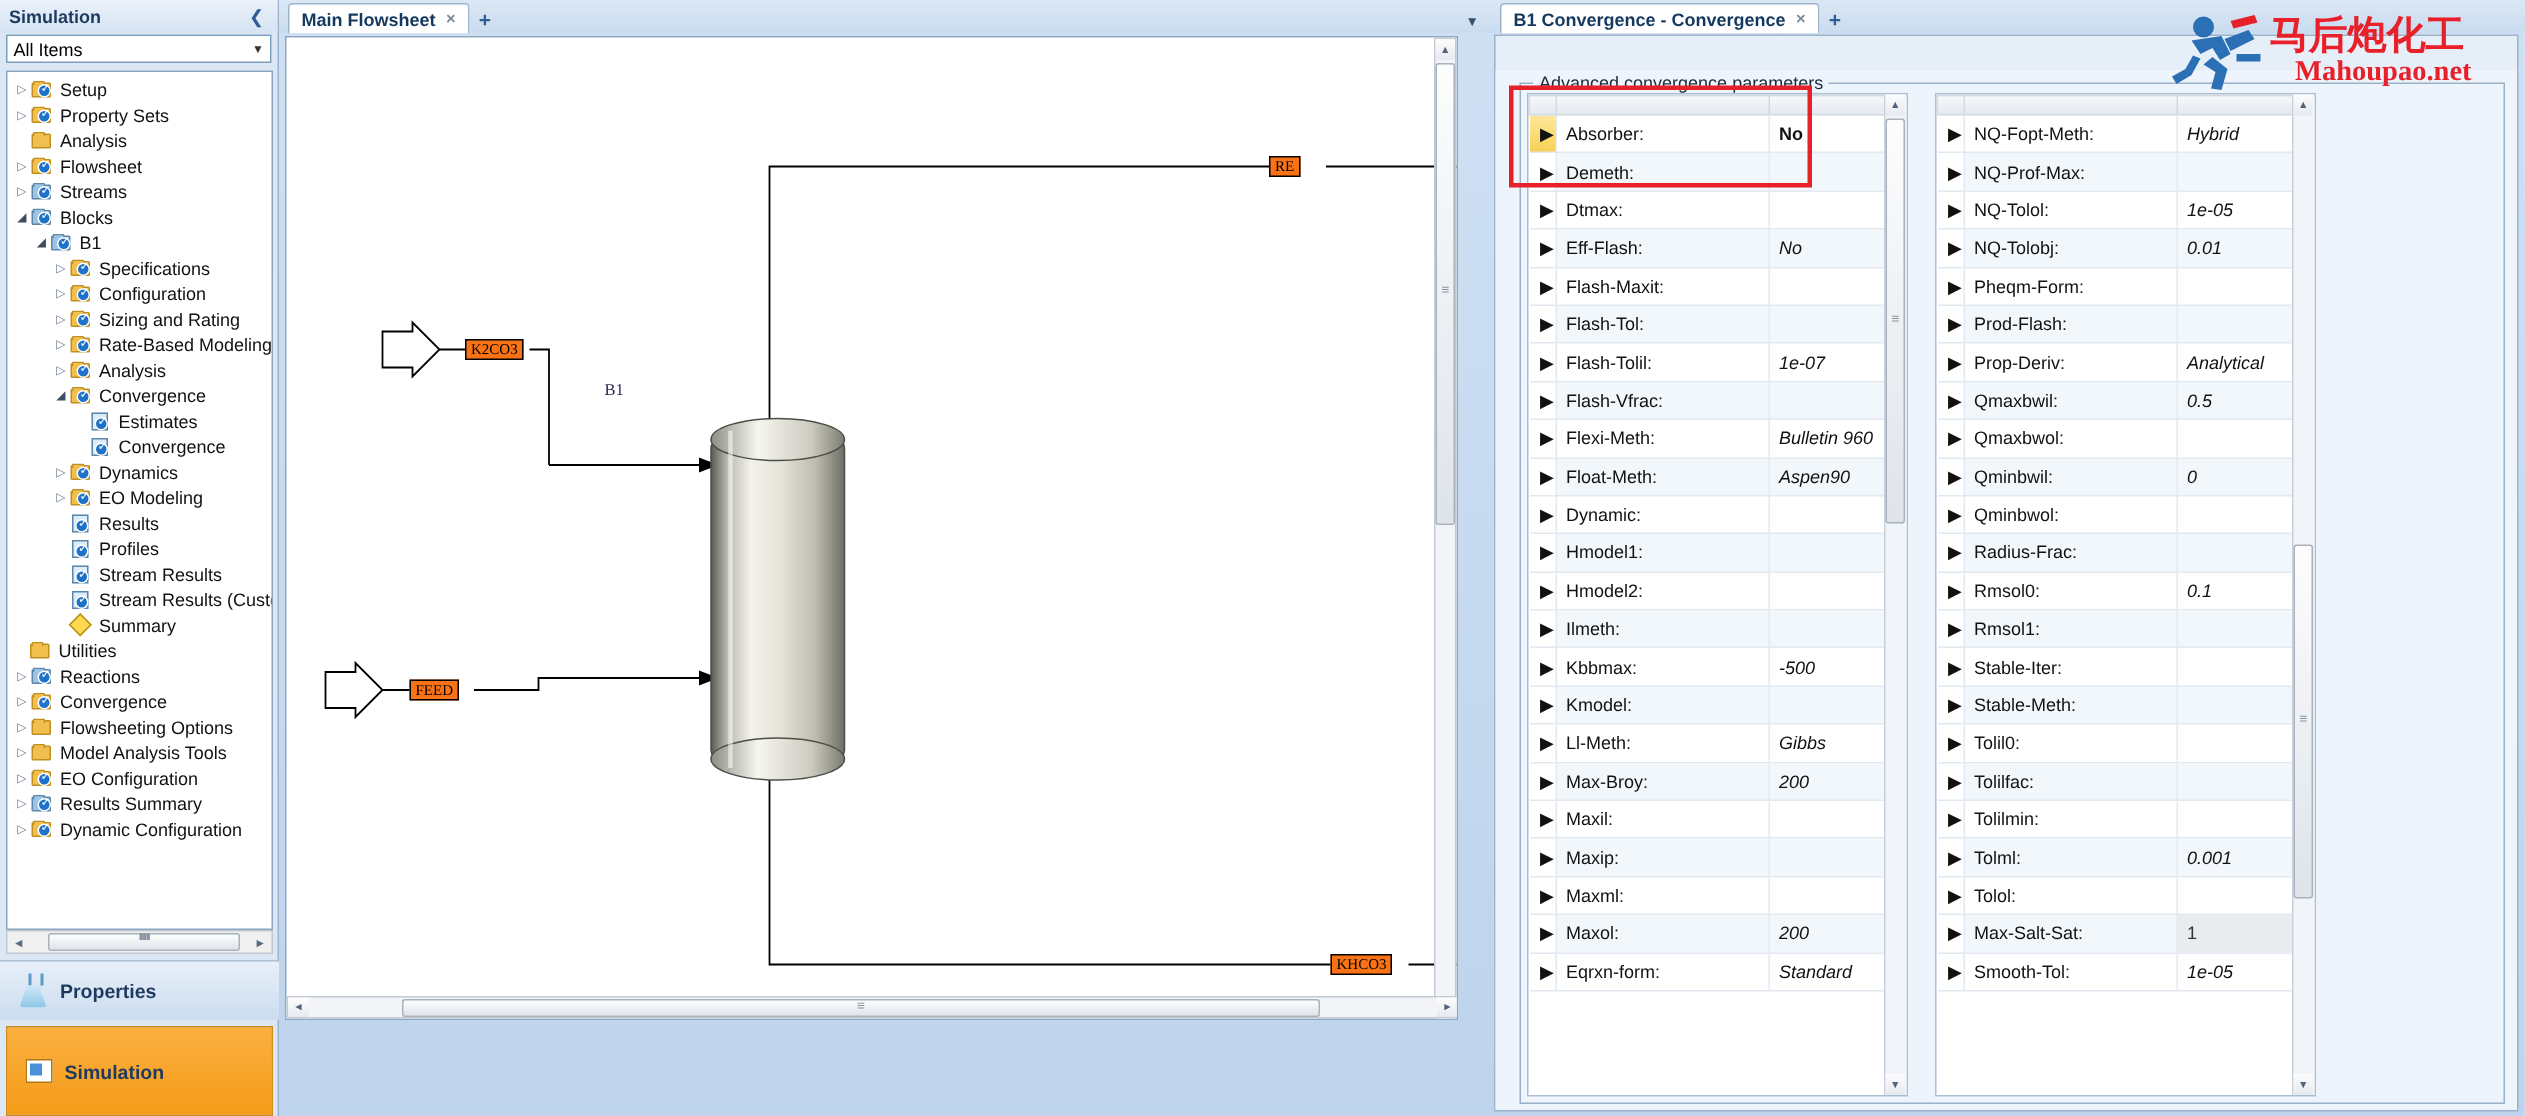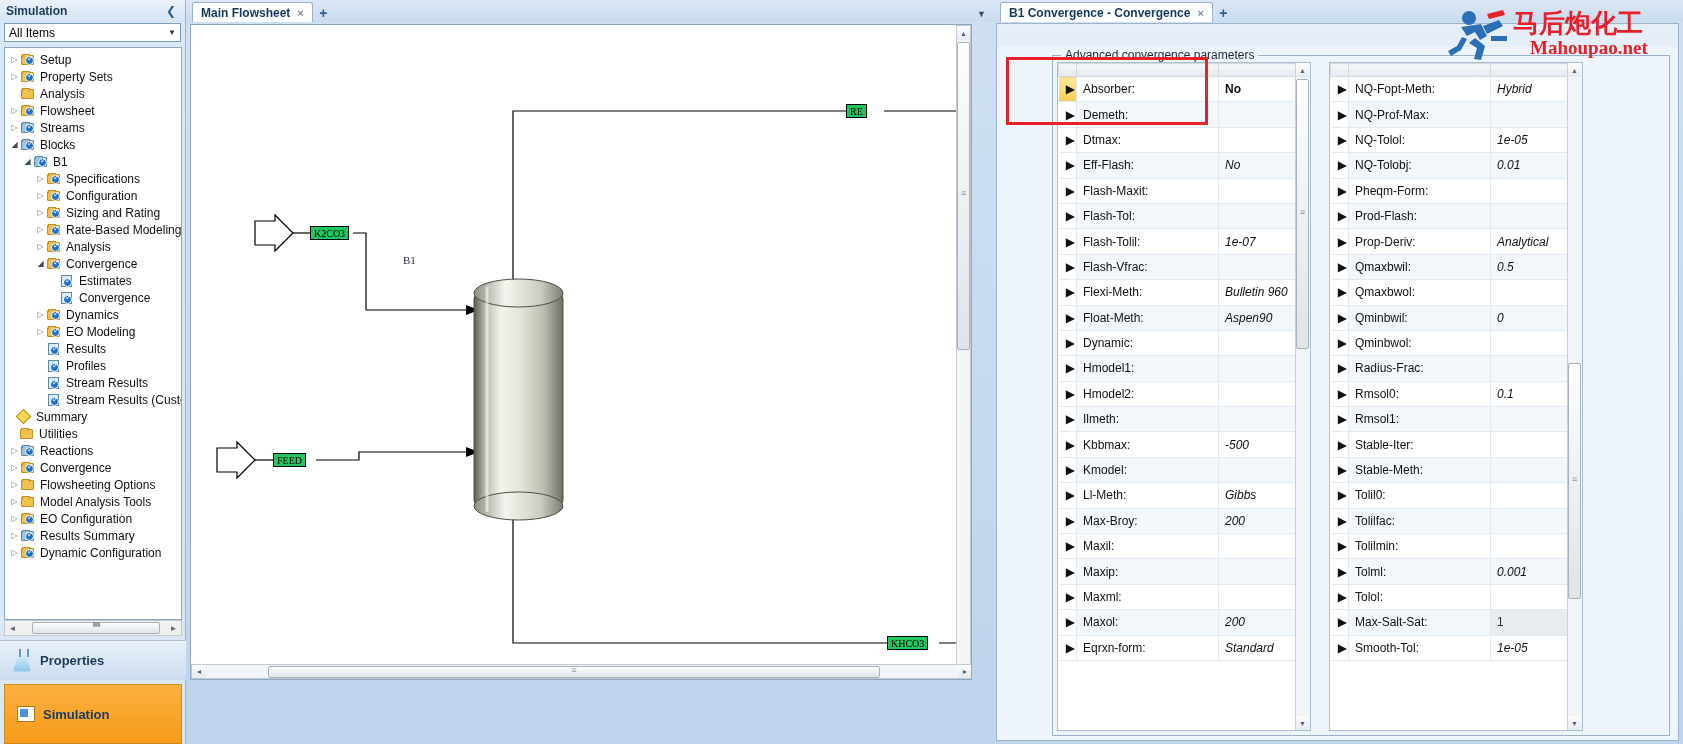--- a/index.html
+++ b/index.html
@@ -76,37 +76,37 @@
   .vs-btn { width: 13px; height: 14px; display: flex; align-items: center; justify-content: center; font-size: 7px; color: #51637a; background: linear-gradient(#fcfcfc,#e6eaef); }
   .vs-btn.bot { position: absolute; bottom: 0; }
   .vs-thumb { position: absolute; left: 0; top: 16px; width: 13px; height: 308px; background: linear-gradient(#fdfdfd,#dfe4ea); border: 1px solid #a8b2bd; border-radius: 2px; }
   .vs-thumb:after { content:"≡"; position: absolute; left: 3px; top: 145px; font-size: 9px; color: #8b95a1; }
   .hscroll { position: absolute; left: 0; bottom: 0; width: 782px; height: 15px; background: #f2f4f7; border: 1px solid #c2c9d2; }
   .hs-b { position: absolute; top: 0; width: 14px; height: 13px; display: flex; align-items: center; justify-content: center; font-size: 7px; color: #51637a; background: linear-gradient(#fcfcfc,#e6eaef); }
   .hs-b.l { left: 0; } .hs-b.r { right: 0; }
   .hsc-thumb { position: absolute; left: 76px; top: 1px; width: 612px; height: 12px; background: linear-gradient(#fdfdfd,#dfe4ea); border: 1px solid #a8b2bd; border-radius: 2px; }
   .hsc-thumb:after { content:"≡"; position: absolute; left: 50%; top: -2px; transform: translateX(-50%); font-size: 9px; color: #8b95a1; }
 
-  .stream-tag { position: absolute; border: 1px solid #000; background: #22c55e; font-family: "Liberation Serif", serif; font-size: 10px; padding: 0 3px; height: 14px; line-height: 13px; color: #000; white-space: nowrap; }
+  .stream-tag { position: absolute; border: 1px solid #000; background: #f97316; font-family: "Liberation Serif", serif; font-size: 10px; padding: 0 3px; height: 14px; line-height: 13px; color: #000; white-space: nowrap; }
   .blk-label { position: absolute; font-family: "Liberation Serif", serif; font-size: 11px; color: #2a2a5a; }
   svg.fs { position: absolute; left: 0; top: 0; width: 782px; height: 656px; }
 
   
   .right { position: absolute; left: 992px; top: 0; width: 691px; height: 744px; }
   .rtabbar { height: 22px; background: linear-gradient(#dbe7f5,#c9dcef); display: flex; align-items: flex-end; padding-left: 8px; position: relative; }
   .rpane { position: absolute; left: 4px; top: 23px; width: 683px; height: 718px; background: linear-gradient(#e6eef8,#dce7f4); border: 1px solid #9db3cc; }
 
   .subtabs { display: flex; align-items: flex-end; height: 23px; padding-left: 10px; background: linear-gradient(#e9f1fa,#d9e6f4); border-bottom: 1px solid #8ba6c2; }
   .stab { height: 20px; display: flex; align-items: center; gap: 4px; padding: 0 9px; font-size: 12px; border: 1px solid #93abc6; border-bottom: none; border-radius: 3px 3px 0 0; background: linear-gradient(#f6f9fc,#dfe9f5); margin-right: 1px; color: #1b2b3d;}
   .stab.active { background: #fff; height: 22px; font-weight: normal; border-bottom: 1px solid #fff; }
   .bchk { width: 11px; height: 11px; border-radius: 50%; background: #1f72c9; position: relative; display:inline-block; }
   .bchk:after { content:"✓"; position: absolute; left: 2px; top: -3px; font-size: 9px; color: #fff; line-height: 11px; }
 
   .content { position: absolute; left: 0; top: 23px; right: 0; bottom: 0; background: #eef4fb; }
-  .group { position: absolute; left: 16px; top: 8px; right: 8px; bottom: 4px; border: 1px solid #9ab1c9; margin-left: 39px; }
+  .group { position: absolute; left: 16px; top: 8px; right: 8px; bottom: 4px; border: 1px solid #9ab1c9; }
   .group-title { position: absolute; left: 8px; top: -8px; background: #eef4fb; padding: 0 4px; font-size: 12px; color: #1b2b3d; }
 
   .tables { position: absolute; left: 4px; top: 6px; right: 4px; bottom: 4px; display: flex; gap: 0; }
   .tblbox { position: relative; background: #fff; border: 1px solid #a9bed2; }
   .tbl-left { width: 254px; }
   .tbl-right { width: 254px; margin-left: 18px; }
   .tbl-scroll { position: absolute; right: 0; top: 0; width: 15px; bottom: 0; background: #f1f4f8; border-left: 1px solid #c8d1db; }
   .tsb { width: 13px; height: 14px; display:flex; align-items:center; justify-content:center; font-size: 7px; color:#51637a; background: linear-gradient(#fcfcfc,#e6eaef); }
   .tsb.bot { position: absolute; bottom: 0; }
   .tst { position: absolute; left: 0; width: 13px; background: linear-gradient(#fdfdfd,#dfe4ea); border: 1px solid #a8b2bd; border-radius: 2px; }
@@ -329,21 +329,21 @@
           </div>
           <div class="tnode" style="padding-left: 30px;">
             <span class="exp"></span>
             <span class="ico">
               <span class="sheet">
                 <span class="chk"></span>
               </span>
             </span>
             <span class="lbl">Stream Results (Custor</span>
           </div>
-          <div class="tnode" style="">
+          <div class="tnode" style="padding-left: 30px;">
             <span class="exp"></span>
             <span class="ico">
               <span class="diam"></span>
             </span>
             <span class="lbl">Summary</span>
           </div>
           <div class="tnode" style="padding-left: 3px;">
             <span class="exp"></span>
             <span class="ico">
               <span class="fold"></span>

